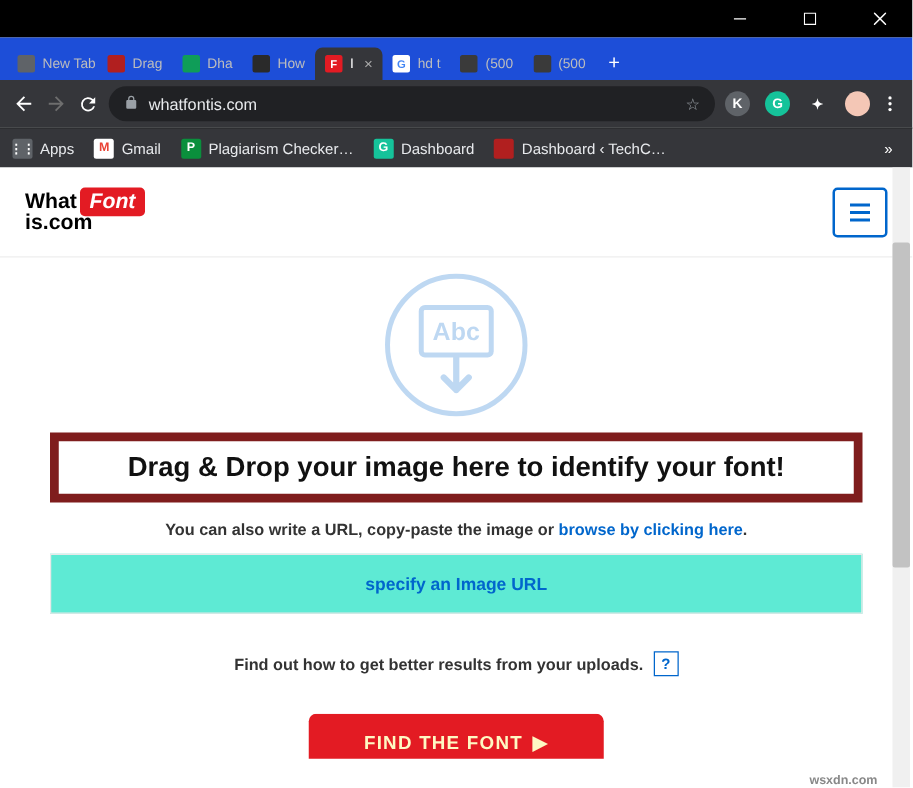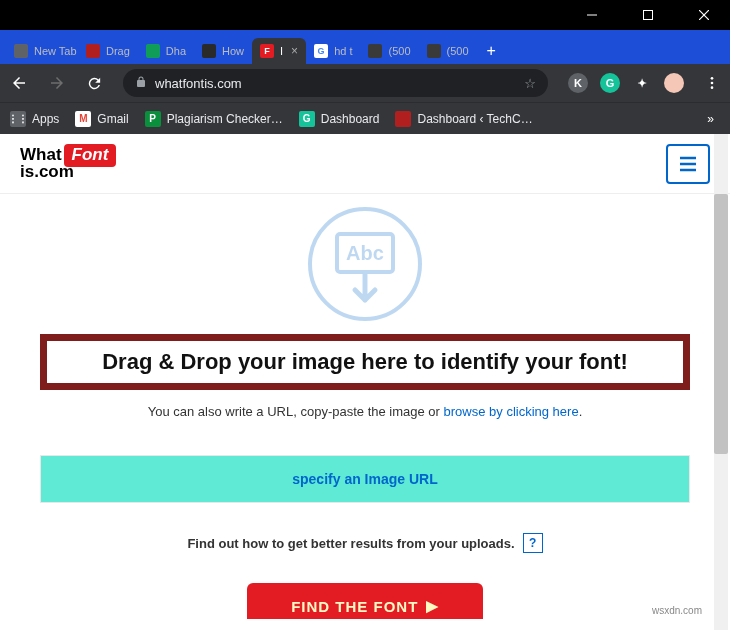--- a/index.html
+++ b/index.html
@@ -5,51 +5,51 @@
     * { margin: 0; padding: 0; box-sizing: border-box; }
     body { font-family: -apple-system, BlinkMacSystemFont, "Segoe UI", Arial, sans-serif; width: 730px; height: 630px; overflow: hidden; background: #fff; position: relative; }
     .titlebar { background: #000; height: 30px; display: flex; justify-content: flex-end; align-items: center; padding-right: 8px; gap: 20px; }
     .win-btn { width: 36px; height: 30px; display: flex; align-items: center; justify-content: center; color: #fff; cursor: pointer; }
     .tabstrip { background: #1d4ed8; height: 34px; display: flex; align-items: flex-end; padding-left: 6px; }
     .tab { display: flex; align-items: center; gap: 6px; padding: 6px 8px; color: #bdbdbd; font-size: 11px; max-width: 72px; overflow: hidden; white-space: nowrap; border-radius: 6px 6px 0 0; cursor: pointer; }
     .tab.active { background: #35363a; color: #fff; }
     .tab .favicon { width: 14px; height: 14px; border-radius: 2px; flex-shrink: 0; display: flex; align-items: center; justify-content: center; font-size: 9px; font-weight: bold; }
     .tab .close-x { color: #aaa; font-size: 12px; margin-left: 2px; }
     .newtab-btn { color: #fff; padding: 4px 10px; font-size: 16px; cursor: pointer; }
-    .addrbar { background: #35363a; height: 38px; display: flex; align-items: center; padding: 0 10px; gap: 20px; }
+    .addrbar { background: #35363a; height: 38px; display: flex; align-items: center; padding: 0 10px; gap: 8px; }
     .nav-btn { color: #fff; cursor: pointer; display: flex; align-items: center; }
     .nav-btn.disabled { color: #6e6e6e; cursor: default; }
     .url-pill { flex: 1; background: #202124; border-radius: 20px; height: 28px; display: flex; align-items: center; padding: 0 12px; gap: 8px; color: #e8eaed; font-size: 13px; }
     .url-pill .lock { color: #9aa0a6; }
     .url-pill .star { margin-left: auto; color: #9aa0a6; }
     .ext-icons { display: flex; align-items: center; gap: 12px; }
     .ext-icon { width: 20px; height: 20px; border-radius: 50%; display: flex; align-items: center; justify-content: center; font-size: 11px; font-weight: bold; cursor: pointer; }
     .bookbar { background: #35363a; height: 32px; border-top: 1px solid #2b2c2f; display: flex; align-items: center; padding: 0 10px; gap: 16px; color: #e8eaed; font-size: 12px; }
     .book-item { display: flex; align-items: center; gap: 6px; cursor: pointer; }
     .book-item .bicon { width: 16px; height: 16px; border-radius: 2px; display: flex; align-items: center; justify-content: center; font-size: 10px; font-weight: bold; }
     .book-more { margin-left: auto; color: #fff; padding-right: 6px; }
     .page { background: #fff; height: 496px; position: relative; }
-    .page-header { height: 60px; display: flex; align-items: center; justify-content: space-between; padding: 0 20px; border-bottom: 1px solid #eee; }
+    .page-header { height: 72px; display: flex; align-items: center; justify-content: space-between; padding: 0 20px; border-bottom: 1px solid #eee; }
     .logo { font-weight: bold; font-size: 17px; color: #000; display: flex; align-items: center; }
     .logo .font-badge { background: #e31b23; color: #fff; padding: 1px 8px 3px; border-radius: 4px; margin: 0 2px; font-style: italic; }
     .hamburger { width: 44px; height: 40px; border: 2px solid #0066cc; border-radius: 4px; display: flex; align-items: center; justify-content: center; color: #0066cc; cursor: pointer; }
     .content { padding: 10px 40px; text-align: center; }
     .upload-icon { width: 120px; height: 120px; margin: 0 auto 10px; opacity: 0.25; }
     .drop-heading { border: 7px solid #7f1d1d; padding: 8px 10px; font-size: 22px; font-weight: 600; color: #111; margin-bottom: 14px; }
-    .subtext { font-size: 13px; font-weight: 400; color: #333; margin-bottom: 36px; }
+    .subtext { font-size: 13px; font-weight: 700; color: #333; margin-bottom: 12px; }
     .subtext a { color: #0066cc; text-decoration: none; }
     .url-input { width: 100%; height: 48px; border: 1px solid #e8e8e8; background: #5eead4; text-align: center; font-size: 14px; font-weight: 600; color: #0066cc; margin-bottom: 30px; }
     .url-input::placeholder { color: #0066cc; }
     .tipline { font-size: 13px; font-weight: 600; color: #333; display: flex; align-items: center; justify-content: center; gap: 8px; margin-bottom: 30px; }
     .help-box { width: 20px; height: 20px; border: 1.5px solid #0066cc; color: #0066cc; font-size: 12px; font-weight: bold; display: flex; align-items: center; justify-content: center; cursor: pointer; }
     .cta { background: #e31b23; color: #fef9c3; border: none; border-radius: 6px; padding: 14px 44px; font-size: 15px; font-weight: 700; letter-spacing: 1px; cursor: pointer; display: inline-flex; align-items: center; gap: 8px; }
     .cta-wrap { height: 36px; overflow: hidden; }
     .scrollbar { position: absolute; right: 2px; top: 0; width: 14px; height: 100%; background: #f0f0f0; }
     .scroll-thumb { position: absolute; top: 60px; width: 100%; height: 260px; background: #c2c2c2; border-radius: 2px; }
-    .watermark { position: absolute; bottom: 14px; right: 28px; font-size: 10px; color: #888; }
+    .watermark { position: absolute; bottom: 0; right: 28px; font-size: 10px; color: #888; font-weight: bold; }
   </style>
 </head>
 <body>
 
 <div class="titlebar">
   <div class="win-btn">
       <svg width="10" height="10">
         <line x1="0" y1="5" x2="10" y2="5" stroke="#fff" stroke-width="1"></line>
       </svg>
     </div>

